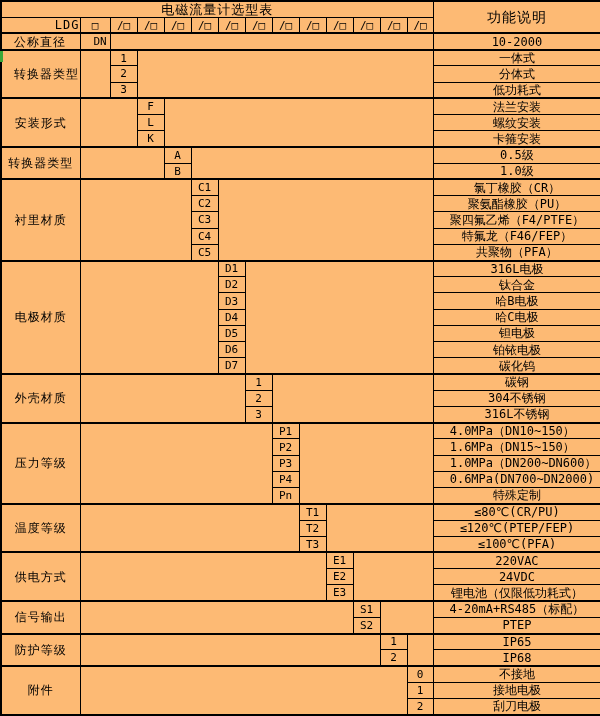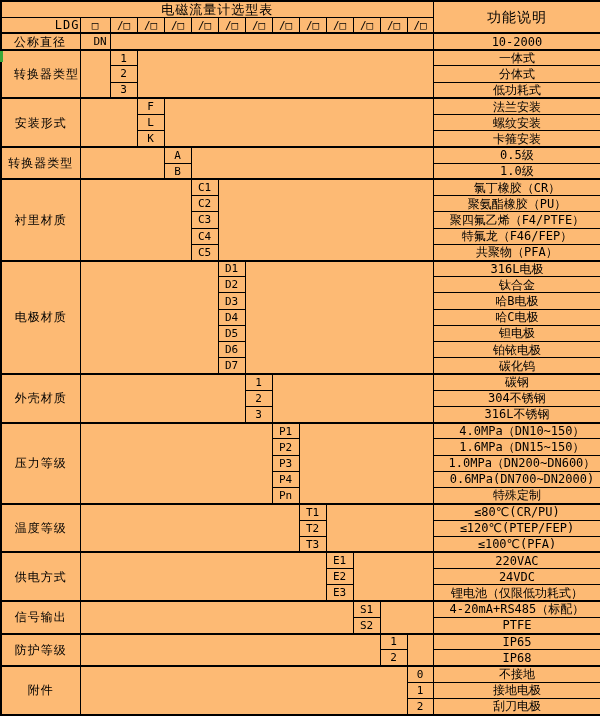--- a/index.html
+++ b/index.html
@@ -12,21 +12,21 @@
      overflow:hidden;white-space:nowrap;line-height:1;}
   .title{font-size:13px;border-bottom:1px solid #000;letter-spacing:1px;}
   .funchdr{border-left:1px solid #000;font-size:14px;letter-spacing:1px;}
   .lbl{border-right:1px solid #000;letter-spacing:1px;}
   .lbl.la{text-align:left;padding-left:12px;}
   .ldg{text-align:right;padding-left:13px;letter-spacing:1px;}
   .box{border:1px solid #000;font-size:11px;}
   .code{border:1px solid #000;font-size:11px;}
   .code.la{text-align:left;padding-left:13px;}
   .desc{border:1px solid #000;}
-  .desc.la{text-align:center;padding-left:10px;}
+  .desc.la{text-align:left;padding-left:16px;}
   tr.gf td{border-top:2px solid #000;}
   #artifact{position:absolute;left:0;top:51px;width:3px;height:11px;}
 </style>
 </head>
 <body>
 
 <div id="screen">
   <table>
     <colgroup>
       <col style="width:79px">
@@ -237,21 +237,21 @@
         </tr>
         <tr class="gf">
           <td class="lbl" rowspan="2">信号输出</td>
           <td class="fill" rowspan="2" colspan="10"></td>
           <td class="code">S1</td>
           <td class="fill" rowspan="2" colspan="2"></td>
           <td class="desc">4-20mA+RS485（标配）</td>
         </tr>
         <tr>
           <td class="code">S2</td>
-          <td class="desc">PTFE</td>
+          <td class="desc">PTEP</td>
         </tr>
         <tr class="gf">
           <td class="lbl" rowspan="2">防护等级</td>
           <td class="fill" rowspan="2" colspan="11"></td>
           <td class="code">1</td>
           <td class="fill" rowspan="2" colspan="1"></td>
           <td class="desc">IP65</td>
         </tr>
         <tr>
           <td class="code">2</td>

